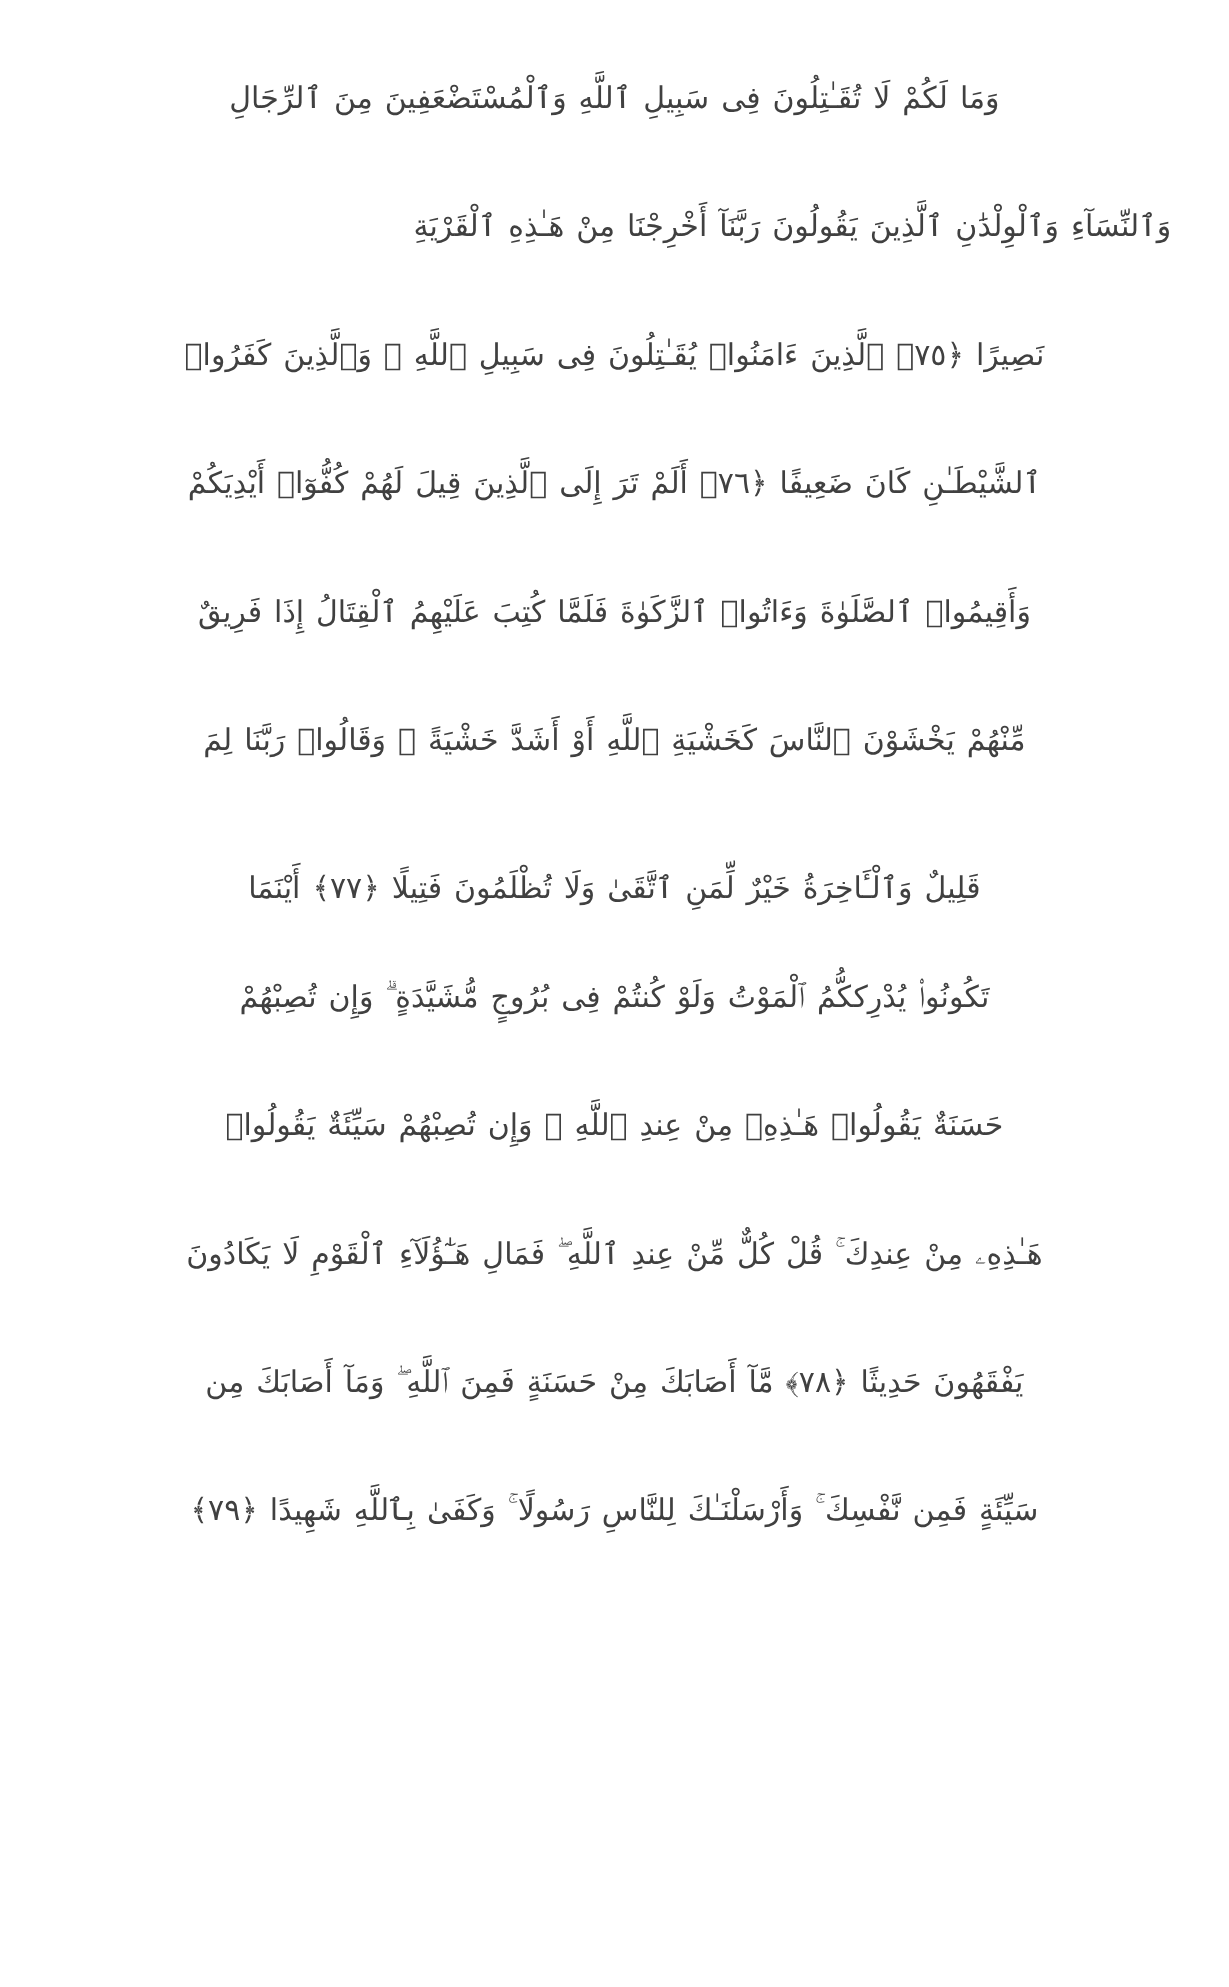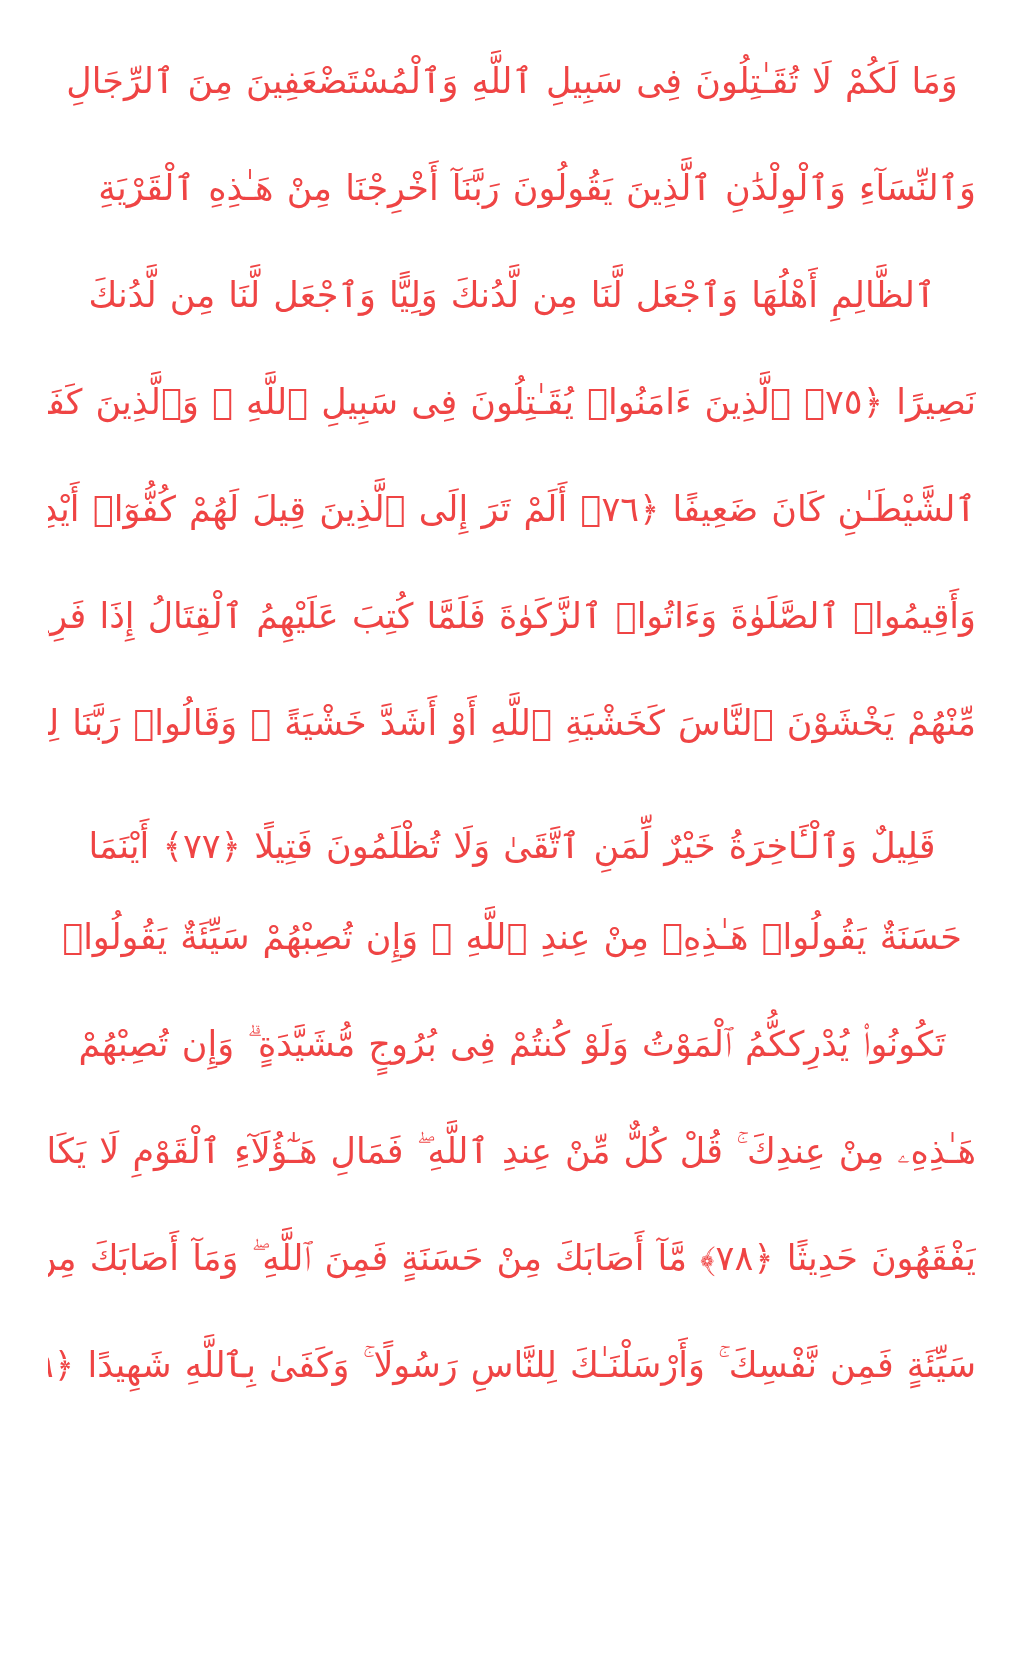--- a/index.html
+++ b/index.html
@@ -22,23 +22,23 @@
     display: flex;
     flex-direction: column;
     justify-content: flex-start;
     background: #ffffff;
   }
   .quran-line {
     direction: rtl;
     unicode-bidi: isolate;
     text-align: center;
     font-family: "DejaVu Sans", serif;
-    font-size: 35px;
+    font-size: 25px;
     line-height: 1.0;
-    color: #ef4444;
+    color: #404040;
     height: 107px;
     display: flex;
     align-items: center;
     justify-content: center;
     white-space: nowrap;
     letter-spacing: 0px;
     word-spacing: 2px;
     overflow: hidden;
   }
   .line-inner {
@@ -51,42 +51,39 @@
 <body>
 
 <div id="mushaf-page">
   <div class="quran-line">
       <span class="line-inner" style="display: inline-block; transform: scaleX(1);">وَمَا لَكُمْ لَا تُقَـٰتِلُونَ فِى سَبِيلِ ٱللَّهِ وَٱلْمُسْتَضْعَفِينَ مِنَ ٱلرِّجَالِ</span>
     </div>
   <div class="quran-line">
       <span class="line-inner" style="display: inline-block; transform: scaleX(1); text-align: right;">وَٱلنِّسَآءِ وَٱلْوِلْدَٰنِ ٱلَّذِينَ يَقُولُونَ رَبَّنَآ أَخْرِجْنَا مِنْ هَـٰذِهِ ٱلْقَرْيَةِ</span>
     </div>
   <div class="quran-line">
-      <span class="line-inner" style="display: inline-block; transform: scaleX(1);">ٱلظَّالِمِ أَهْلُهَا وَٱجْعَل لَّنَا مِن لَّدُنكَ وَلِيًّا وَٱجْعَل لَّنَا مِن لَّدُنكَ</span>
-    </div>
-  <div class="quran-line">
       <span class="line-inner" style="display: inline-block; transform: scaleX(1);">نَصِيرًا ﴿٧٥﴾ ٱلَّذِينَ ءَامَنُوا۟ يُقَـٰتِلُونَ فِى سَبِيلِ ٱللَّهِ ۖ وَٱلَّذِينَ كَفَرُوا۟</span>
     </div>
   <div class="quran-line">
       <span class="line-inner" style="display: inline-block; transform: scaleX(1);">ٱلشَّيْطَـٰنِ كَانَ ضَعِيفًا ﴿٧٦﴾ أَلَمْ تَرَ إِلَى ٱلَّذِينَ قِيلَ لَهُمْ كُفُّوٓا۟ أَيْدِيَكُمْ</span>
     </div>
   <div class="quran-line">
       <span class="line-inner" style="display: inline-block; transform: scaleX(1);">وَأَقِيمُوا۟ ٱلصَّلَوٰةَ وَءَاتُوا۟ ٱلزَّكَوٰةَ فَلَمَّا كُتِبَ عَلَيْهِمُ ٱلْقِتَالُ إِذَا فَرِيقٌ</span>
     </div>
   <div class="quran-line">
       <span class="line-inner" style="display: inline-block; transform: scaleX(1);">مِّنْهُمْ يَخْشَوْنَ ٱلنَّاسَ كَخَشْيَةِ ٱللَّهِ أَوْ أَشَدَّ خَشْيَةً ۚ وَقَالُوا۟ رَبَّنَا لِمَ</span>
     </div>
   <div class="quran-line">
       <span class="line-inner" style="display: inline-block; transform: scaleX(1); margin-top: 32px;">قَلِيلٌ وَٱلْـَٔاخِرَةُ خَيْرٌ لِّمَنِ ٱتَّقَىٰ وَلَا تُظْلَمُونَ فَتِيلًا ﴿٧٧﴾ أَيْنَمَا</span>
     </div>
   <div class="quran-line">
-      <span class="line-inner" style="display: inline-block; transform: scaleX(1);">حَسَنَةٌ يَقُولُوا۟ هَـٰذِهِۦ مِنْ عِندِ ٱللَّهِ ۖ وَإِن تُصِبْهُمْ سَيِّئَةٌ يَقُولُوا۟</span>
+      <span class="line-inner" style="display: inline-block; transform: scaleX(1);">تَكُونُوا۟ يُدْرِككُّمُ ٱلْمَوْتُ وَلَوْ كُنتُمْ فِى بُرُوجٍ مُّشَيَّدَةٍ ۗ وَإِن تُصِبْهُمْ</span>
     </div>
   <div class="quran-line">
-      <span class="line-inner" style="display: inline-block; transform: scaleX(1);">تَكُونُوا۟ يُدْرِككُّمُ ٱلْمَوْتُ وَلَوْ كُنتُمْ فِى بُرُوجٍ مُّشَيَّدَةٍ ۗ وَإِن تُصِبْهُمْ</span>
+      <span class="line-inner" style="display: inline-block; transform: scaleX(1);">حَسَنَةٌ يَقُولُوا۟ هَـٰذِهِۦ مِنْ عِندِ ٱللَّهِ ۖ وَإِن تُصِبْهُمْ سَيِّئَةٌ يَقُولُوا۟</span>
     </div>
   <div class="quran-line">
       <span class="line-inner" style="display: inline-block; transform: scaleX(1);">هَـٰذِهِۦ مِنْ عِندِكَ ۚ قُلْ كُلٌّ مِّنْ عِندِ ٱللَّهِ ۖ فَمَالِ هَـٰٓؤُلَآءِ ٱلْقَوْمِ لَا يَكَادُونَ</span>
     </div>
   <div class="quran-line">
       <span class="line-inner" style="display: inline-block; transform: scaleX(1);">يَفْقَهُونَ حَدِيثًا ﴿٧٨﴾ مَّآ أَصَابَكَ مِنْ حَسَنَةٍ فَمِنَ ٱللَّهِ ۖ وَمَآ أَصَابَكَ مِن</span>
     </div>
   <div class="quran-line">
       <span class="line-inner" style="display: inline-block; transform: scaleX(1);">سَيِّئَةٍ فَمِن نَّفْسِكَ ۚ وَأَرْسَلْنَـٰكَ لِلنَّاسِ رَسُولًا ۚ وَكَفَىٰ بِٱللَّهِ شَهِيدًا ﴿٧٩﴾</span>
     </div>

